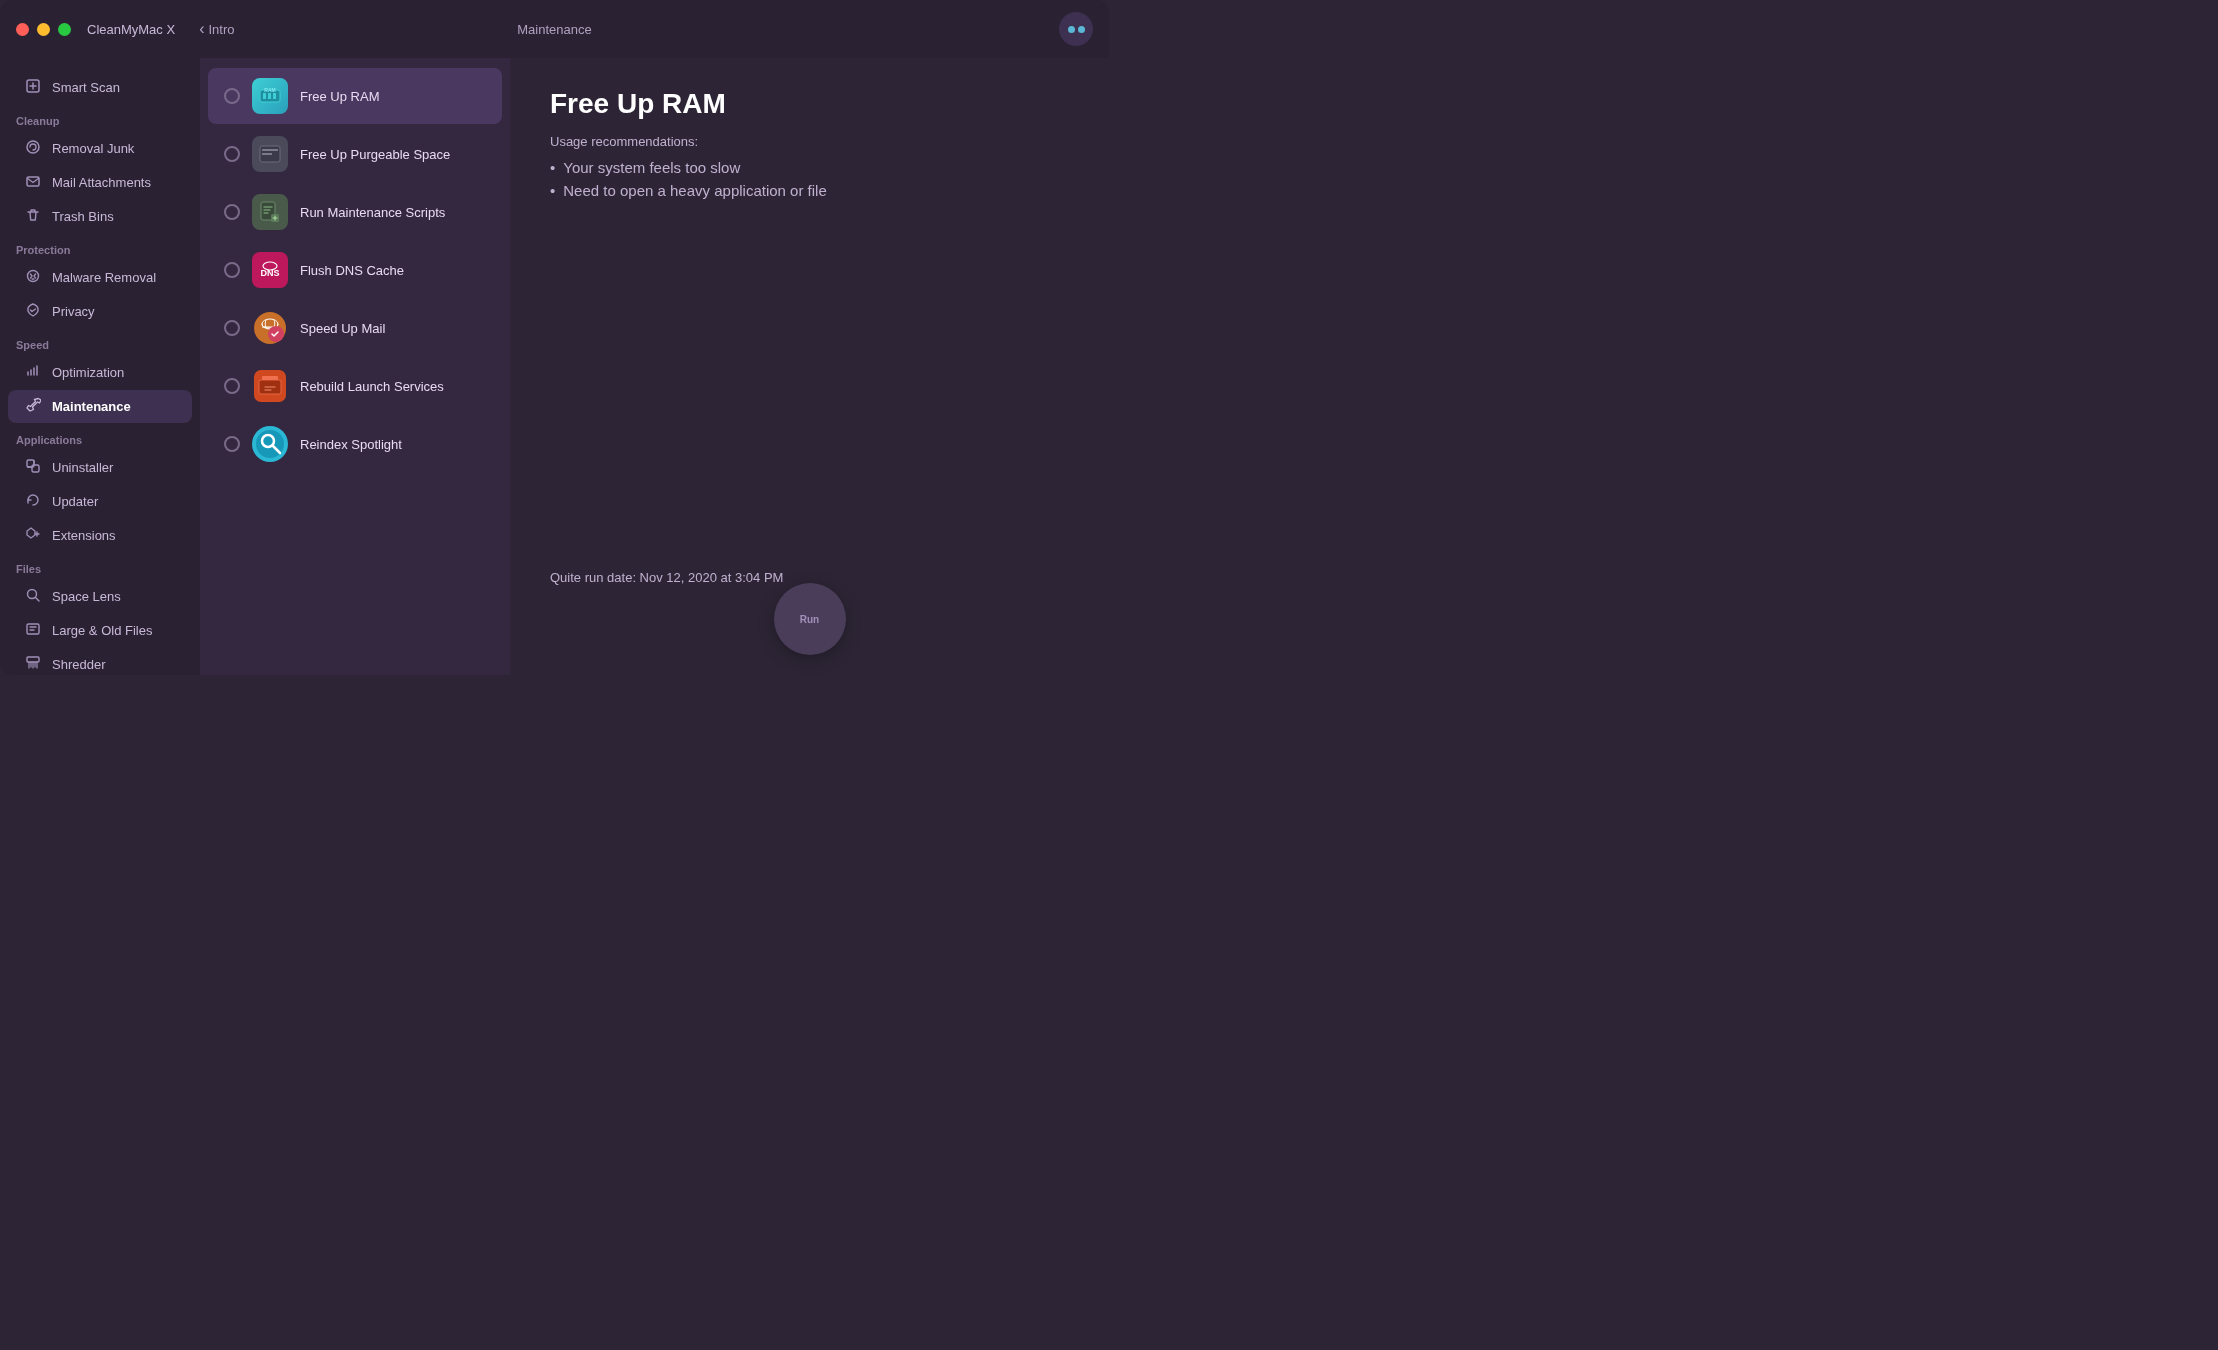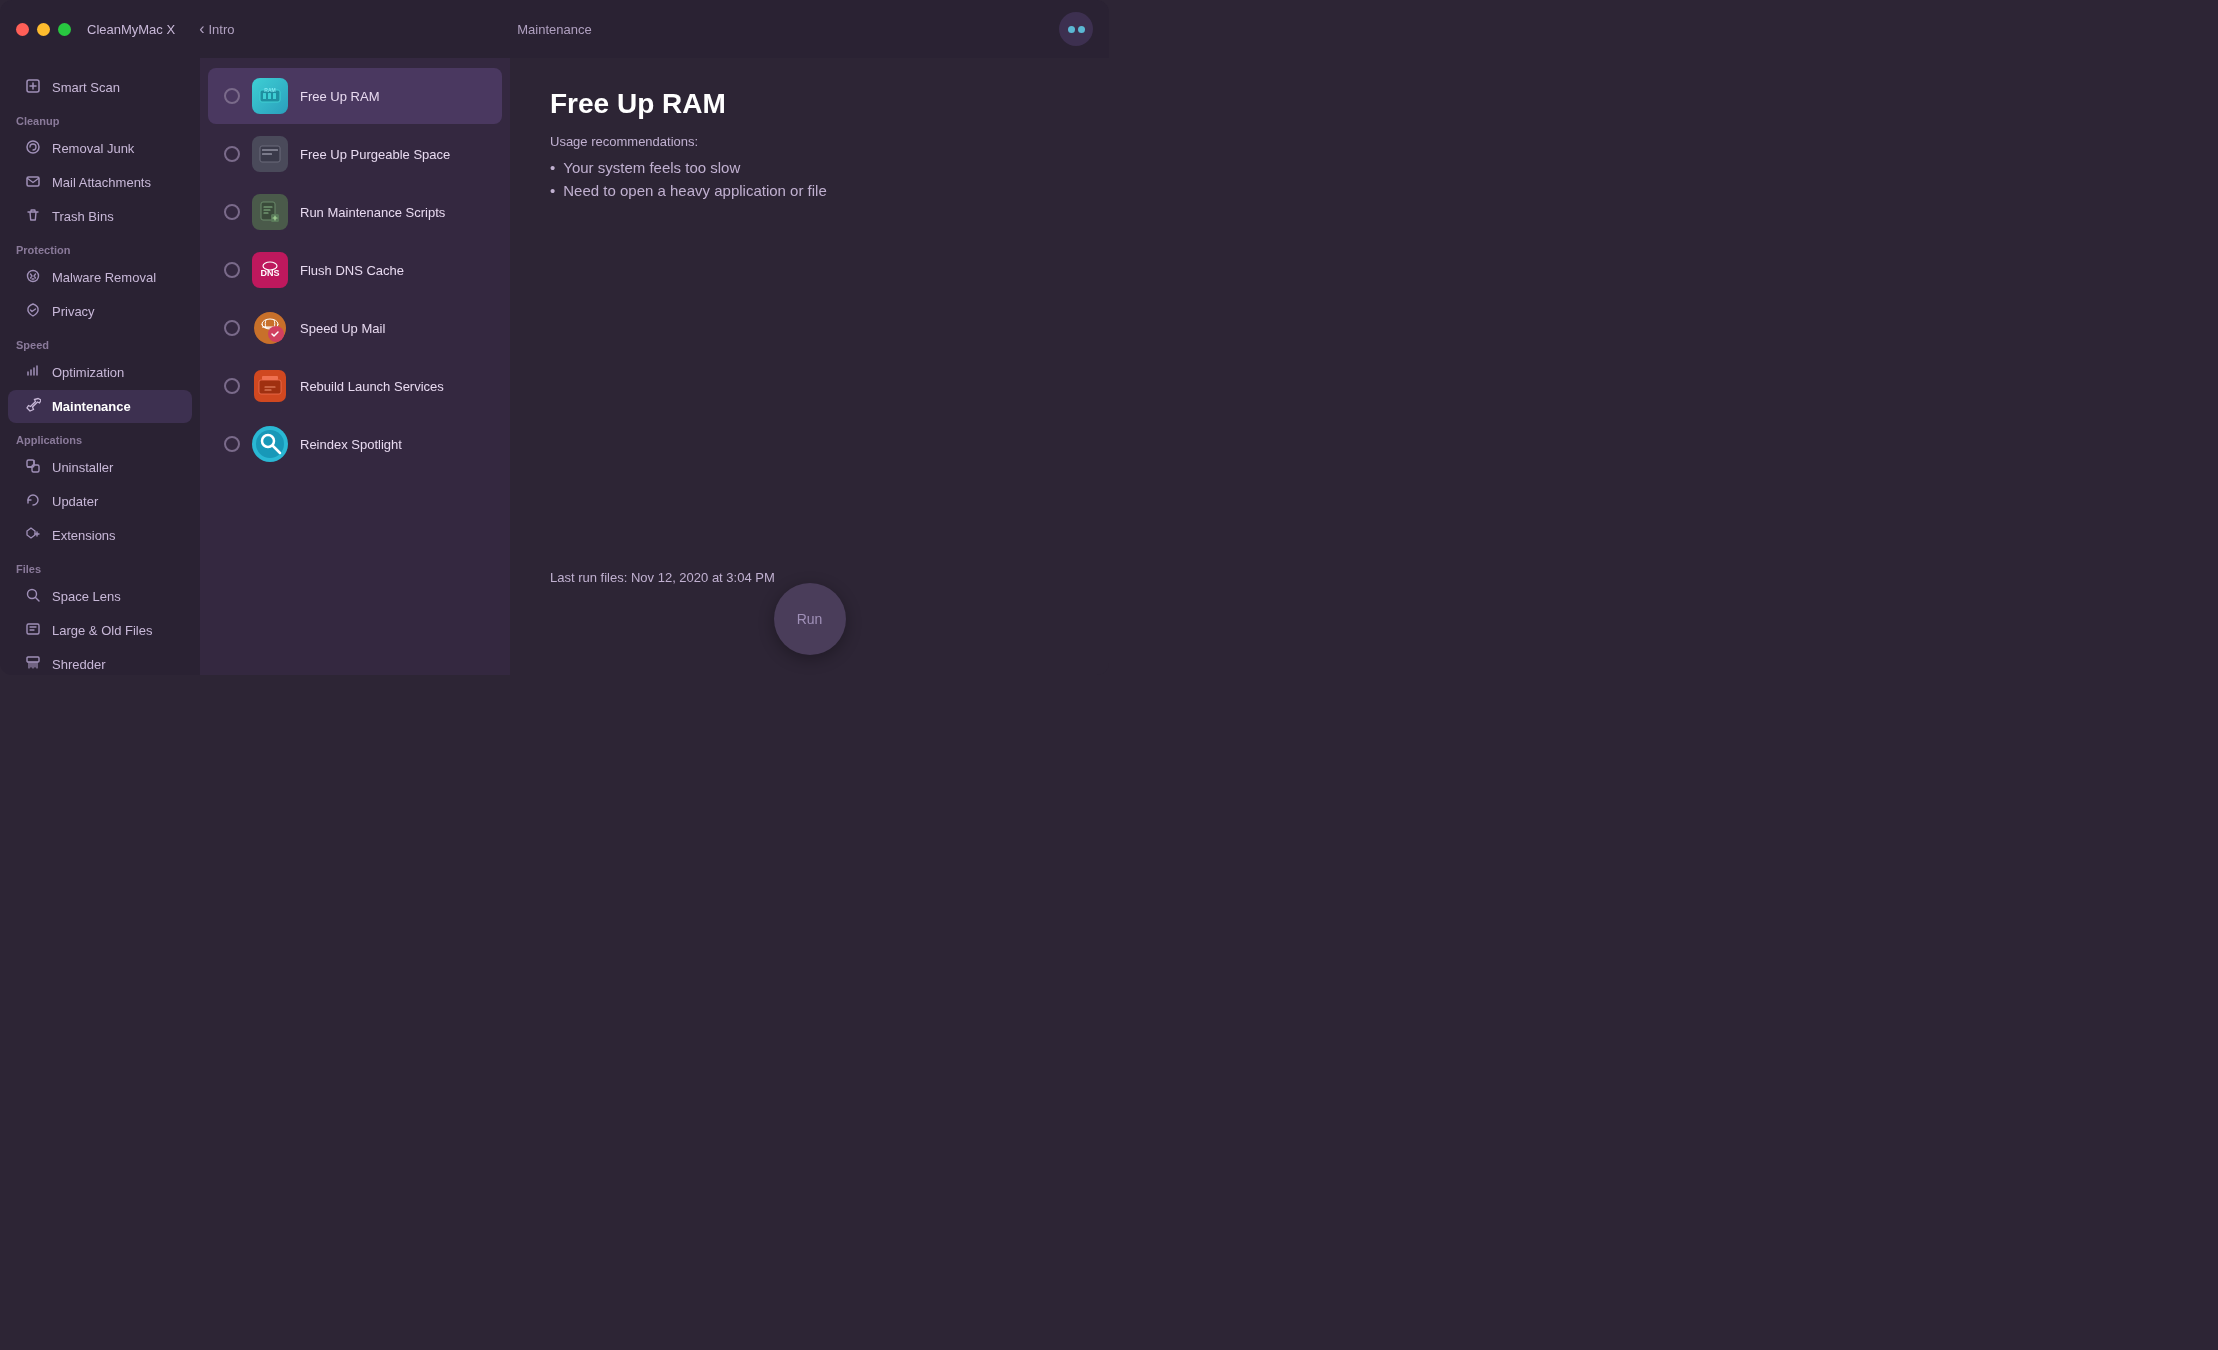--- a/index.html
+++ b/index.html
@@ -240,22 +240,22 @@
       left: 50%;
       transform: translateX(-50%);
     }
     .run-btn {
       width: 72px;
       height: 72px;
       border-radius: 50%;
       background: #4a3d5a;
       border: none;
       color: #a090b8;
-      font-size: 14px;
-      font-weight: 400;
+      font-size: 10px;
+      font-weight: 700;
       cursor: pointer;
       display: flex;
       align-items: center;
       justify-content: center;
       box-shadow: 0 4px 16px rgba(0,0,0,0.3);
     }
   </style>
 </head>
 <body>
 
@@ -525,21 +525,21 @@
         <li>
             <span>Your system feels too slow</span>
           </li>
         <li>
             <span>Need to open a heavy application or file</span>
           </li>
       </ul>
     </div>
 
     <p class="last-run">
-      <span>Last run files:</span><span> Nov 12, 2020 at 3:04 PM</span>
+      <span>Quite run date:</span><span> Nov 12, 2020 at 3:04 PM</span>
     </p>
 
     <div class="run-btn-wrapper">
       <button class="run-btn">Run</button>
     </div>
   </div>
 
 </div>
 
 </body></html>

